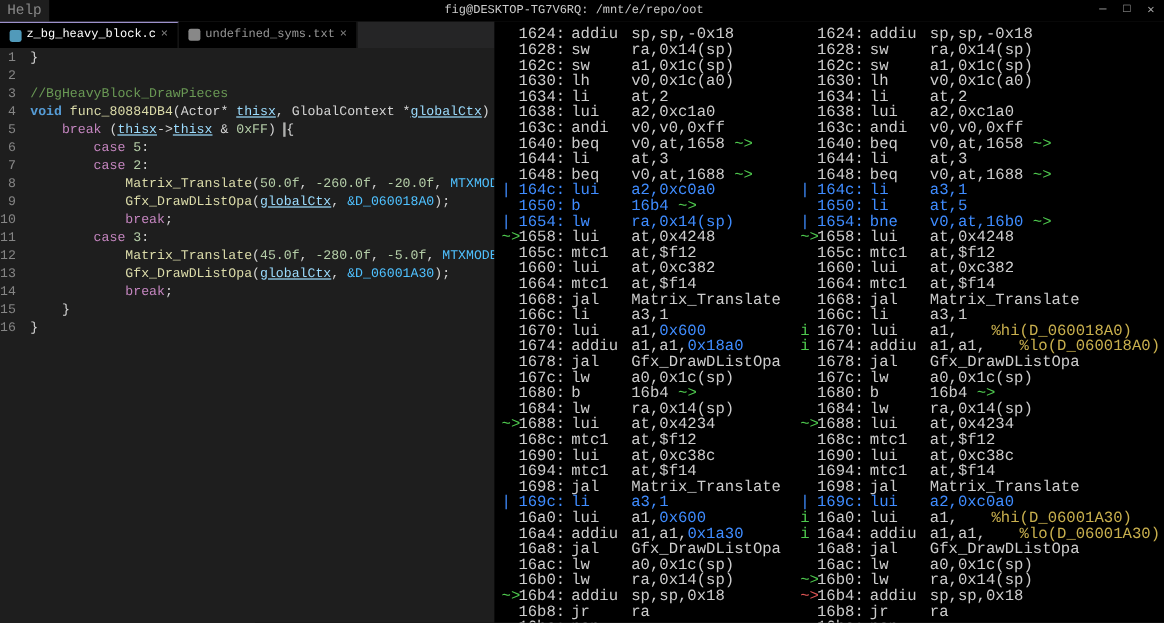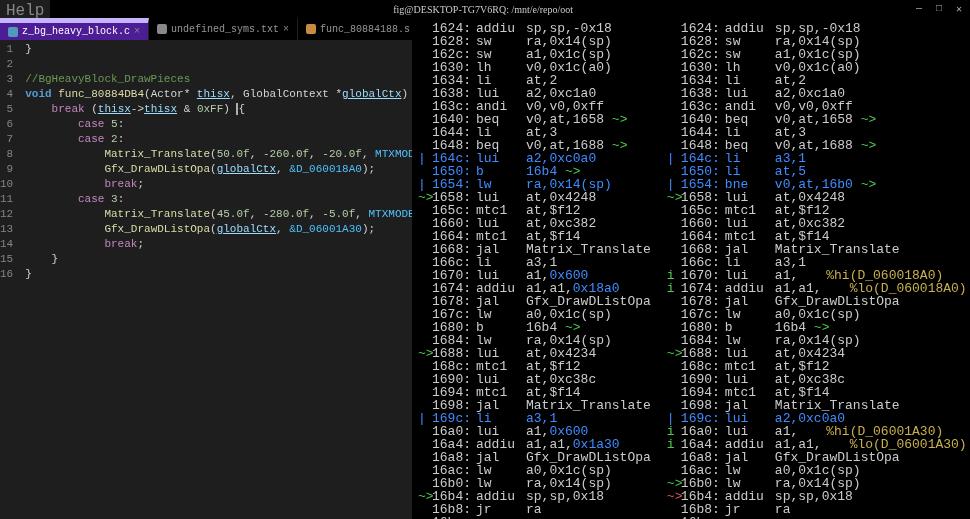--- a/index.html
+++ b/index.html
@@ -8,42 +8,42 @@
     font-size: 11px;
     background: #1e1e1e;
     color: #d4d4d4;
     width: 970px;
     height: 519px;
     overflow: hidden;
     display: flex;
     flex-direction: column;
   }
   .top-bar { display: flex; height: 18px; }
-  .menu-item { color: #888; padding: 2px 6px; font-size: 16px; }
+  .menu-item { color: #888; padding: 2px 6px; font-size: 12px; }
   .title-bar {
     flex: 1;
     display: flex;
     align-items: center;
     background: #000;
     color: #ccc;
     padding-left: 8px;
     font-size: 10px;
   }
   .title-left { flex: 1; text-align: left; color: #888; }
-  .title-center { flex: 1; text-align: center; font-family: Liberation Serif, serif; }
+  .title-center { flex: 1; text-align: center; }
   .win-btns { display: flex; gap: 14px; color: #aaa; font-size: 10px; padding: 0 8px; }
   .main { display: flex; flex: 1; overflow: hidden; }
   .left-pane { width: 412px; background: #1e1e1e; display: flex; flex-direction: column; }
   .tabs { display: flex; background: #252526; height: 22px; font-size: 10px; }
   .tab {
     display: flex; align-items: center; gap: 4px;
     padding: 0 8px; color: #969696; background: #000000;
     border-right: 1px solid #1e1e1e;
   }
-  .tab.active { background: #4c1d95; color: #fff; border-top: 5px solid #c4b5fd; }
+  .tab.active { background: #000000; color: #fff; border-top: 1px solid #c4b5fd; }
   .tab-icon { width: 10px; height: 10px; display: inline-block; }
   .icon-c { background: #519aba; border-radius: 2px; }
   .icon-txt { background: #888; border-radius: 2px; }
   .icon-s { background: #c98b3e; border-radius: 2px; }
   .tab-close { color: #888; font-size: 10px; }
   .editor { flex: 1; display: flex; overflow: hidden; }
   .gutter { width: 32px; text-align: right; color: #858585; padding: 2px 8px 0 0; line-height: 15px; }
   .code { flex: 1; padding: 2px 0 0 4px; line-height: 15px; white-space: pre; }
   .kw { color: #c586c0; }
   .type { color: #569cd6; font-weight: bold; }
@@ -97,25 +97,20 @@
         <div class="tab active">
           <span class="tab-icon icon-c"></span>
           <span>z_bg_heavy_block.c</span>
           <span class="tab-close">×</span>
         </div>
         <div class="tab">
           <span class="tab-icon icon-txt"></span>
           <span>undefined_syms.txt</span>
           <span class="tab-close">×</span>
         </div>
-        <div class="tab">
-          <span class="tab-icon icon-s"></span>
-          <span>func_80884188.s</span>
-          <span class="tab-close">×</span>
-        </div>
       </div>
     <div class="editor">
       <div class="gutter" id="gutter">1<br>2<br>3<br>4<br>5<br>6<br>7<br>8<br>9<br>10<br>11<br>12<br>13<br>14<br>15<br>16<br></div>
       <div class="code" id="code">}
 
 <span class="cmt">//BgHeavyBlock_DrawPieces</span>
 <span class="type">void</span> <span class="fn">func_80884DB4</span>(Actor* <span class="var">thisx</span>, GlobalContext *<span class="var">globalCtx</span>) {
     <span class="kw">break</span> (<span class="var">thisx</span>-&gt;<span class="var">thisx</span> &amp; <span class="num">0xFF</span>) <span class="cursor"></span>{
         <span class="kw">case</span> <span class="num">5</span>:
         <span class="kw">case</span> <span class="num">2</span>:

